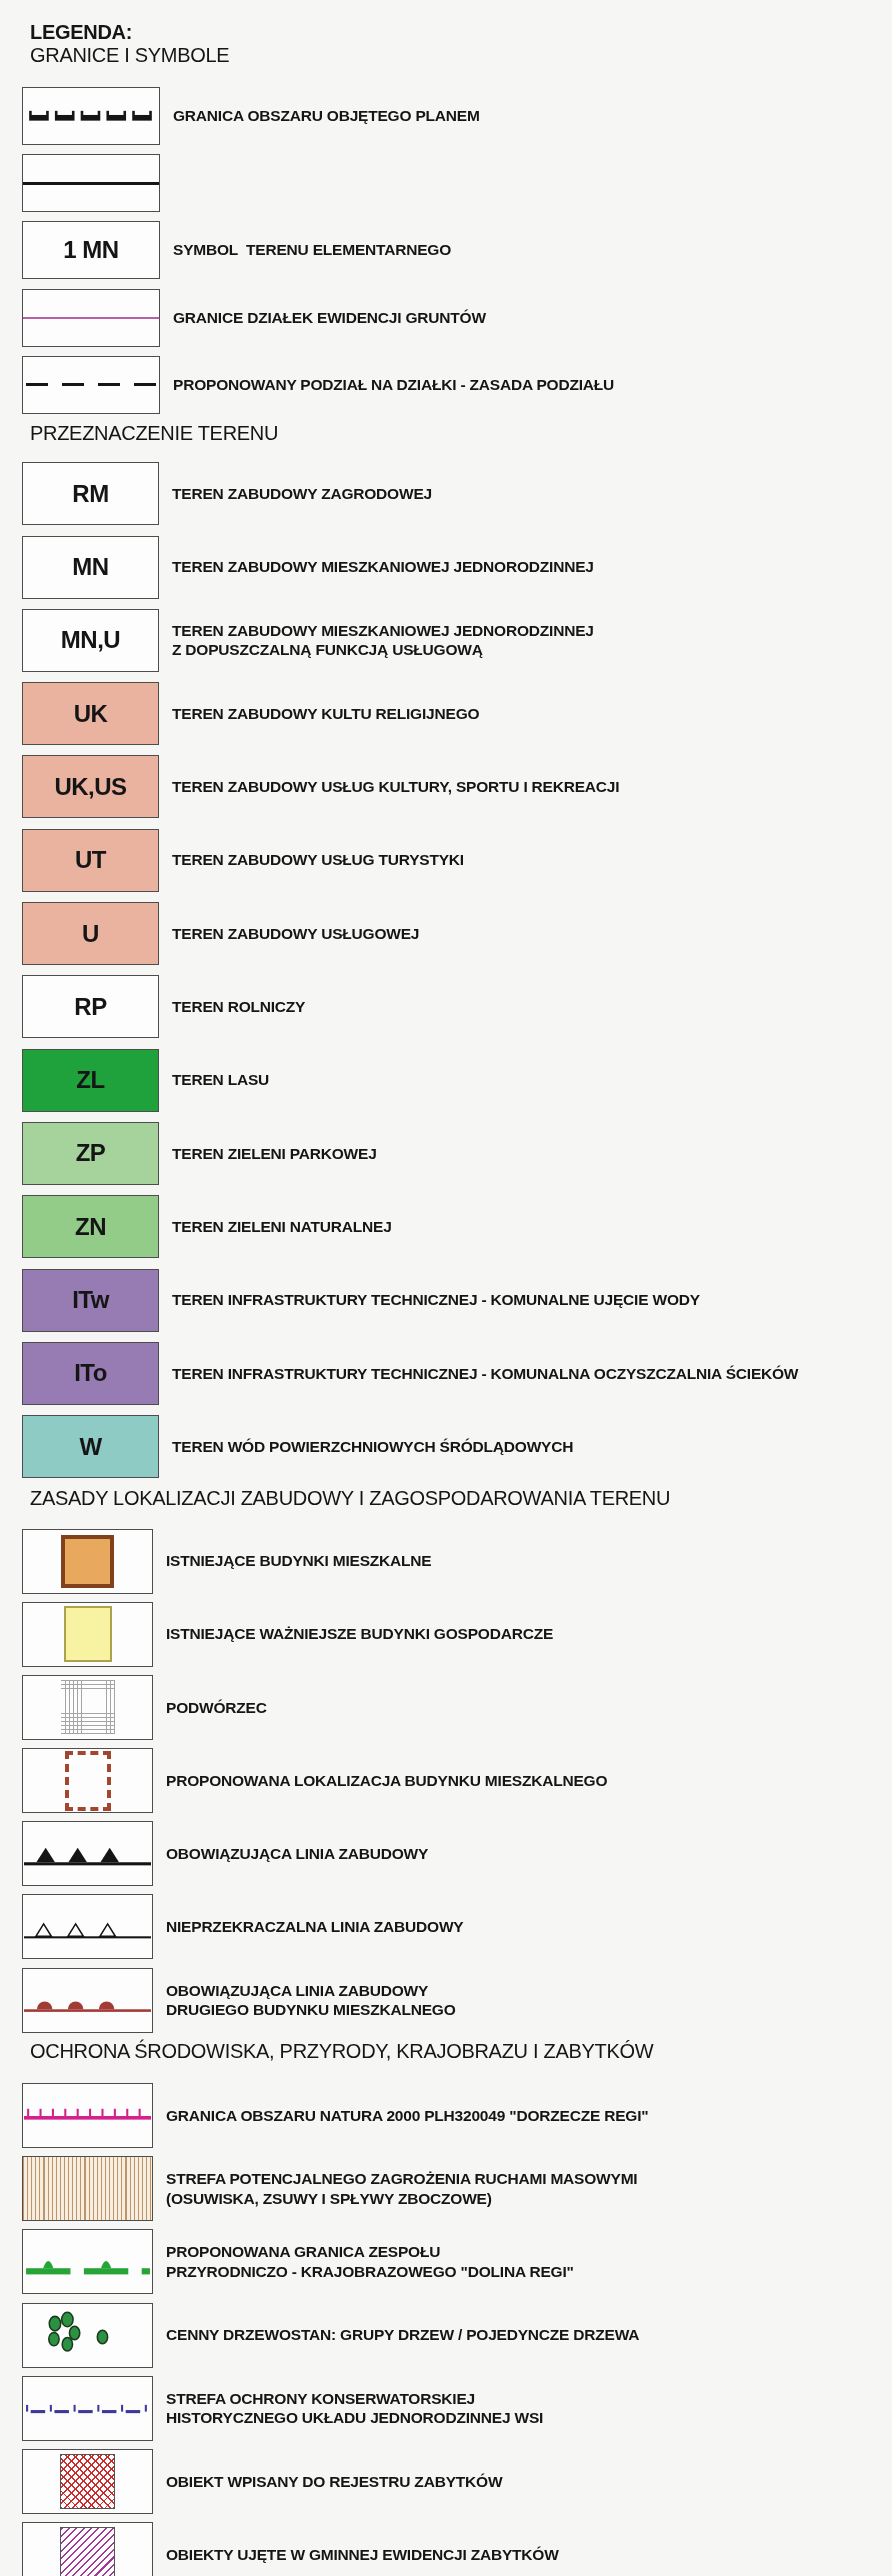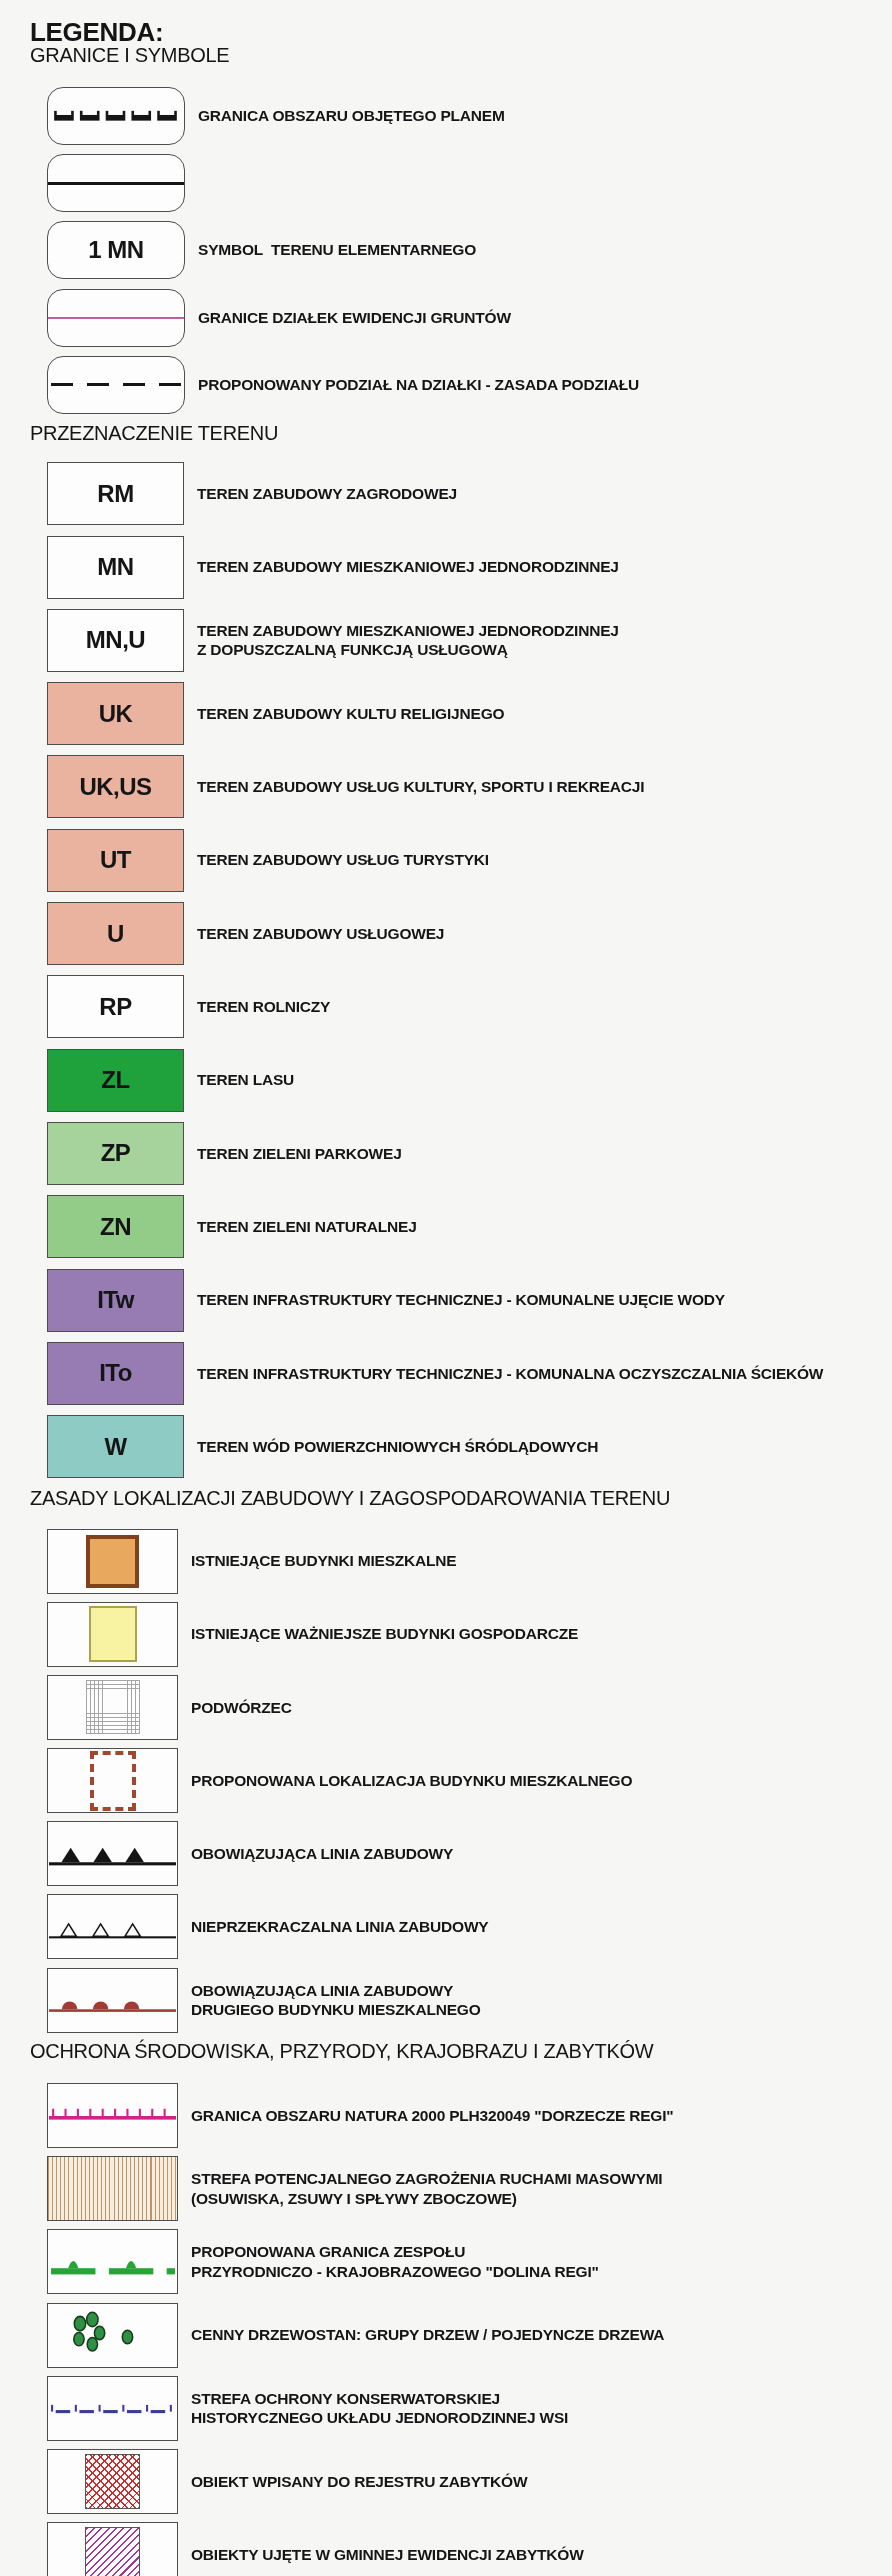--- a/index.html
+++ b/index.html
@@ -5,42 +5,42 @@
   html,body{margin:0;padding:0;}
   body{
     width:893px;height:3177px;
     background:#f6f6f5;
     font-family:"Liberation Sans","DejaVu Sans",sans-serif;
     color:#151515;
     -webkit-font-smoothing:antialiased;
   }
   .legend{padding-top:18.5px;}
   h1.title{
-    font-size:26px;font-weight:bold;letter-spacing:-0.3px;
+    font-size:20px;font-weight:bold;letter-spacing:-0.3px;
     margin:0 0 0 30px;line-height:26px;
   }
   h2.sec{
     font-size:20px;font-weight:400;letter-spacing:-0.3px;
     margin:0 0 0 30px;line-height:21.6px;
   }
   .rows{margin-left:22px;}
-  .row{display:flex;align-items:center;margin-left:25px;}
+  .row{display:flex;align-items:center;}
   .lbl{
     margin-left:13px;
     font-size:15.5px;font-weight:bold;letter-spacing:-0.2px;
     line-height:19.6px;white-space:pre-wrap;
     max-width:670px;
   }
   
   .sb{
     flex:none;position:relative;overflow:hidden;
     background:#fdfdfd;border:1px solid #4d4d4d;
     display:flex;align-items:center;justify-content:center;
   }
-  .sb.wide{width:136px;height:56px;border-radius:16px;}     
+  .sb.wide{width:136px;height:56px;}     
   .sb.color{width:135px;height:61px;}    
   .sb.med{width:129px;height:63px;}      
   .code{font-size:24px;font-weight:bold;letter-spacing:-0.5px;}
   
   .line-solid{position:absolute;left:0;right:0;top:50%;height:2.6px;margin-top:-1px;background:#151515;}
   .line-pink{position:absolute;left:0;right:0;top:50%;height:1.5px;margin-top:-0.5px;background:#bb5fa5;}
   .line-dash{position:absolute;left:3.1px;right:3.1px;top:50%;height:3.1px;margin-top:-1.5px;
     background:repeating-linear-gradient(90deg,#151515 0 21.6px,transparent 21.6px 36px);}
   
   .bld-res{width:45px;height:45px;background:#e8a85e;border:4.6px solid #81411c;}

